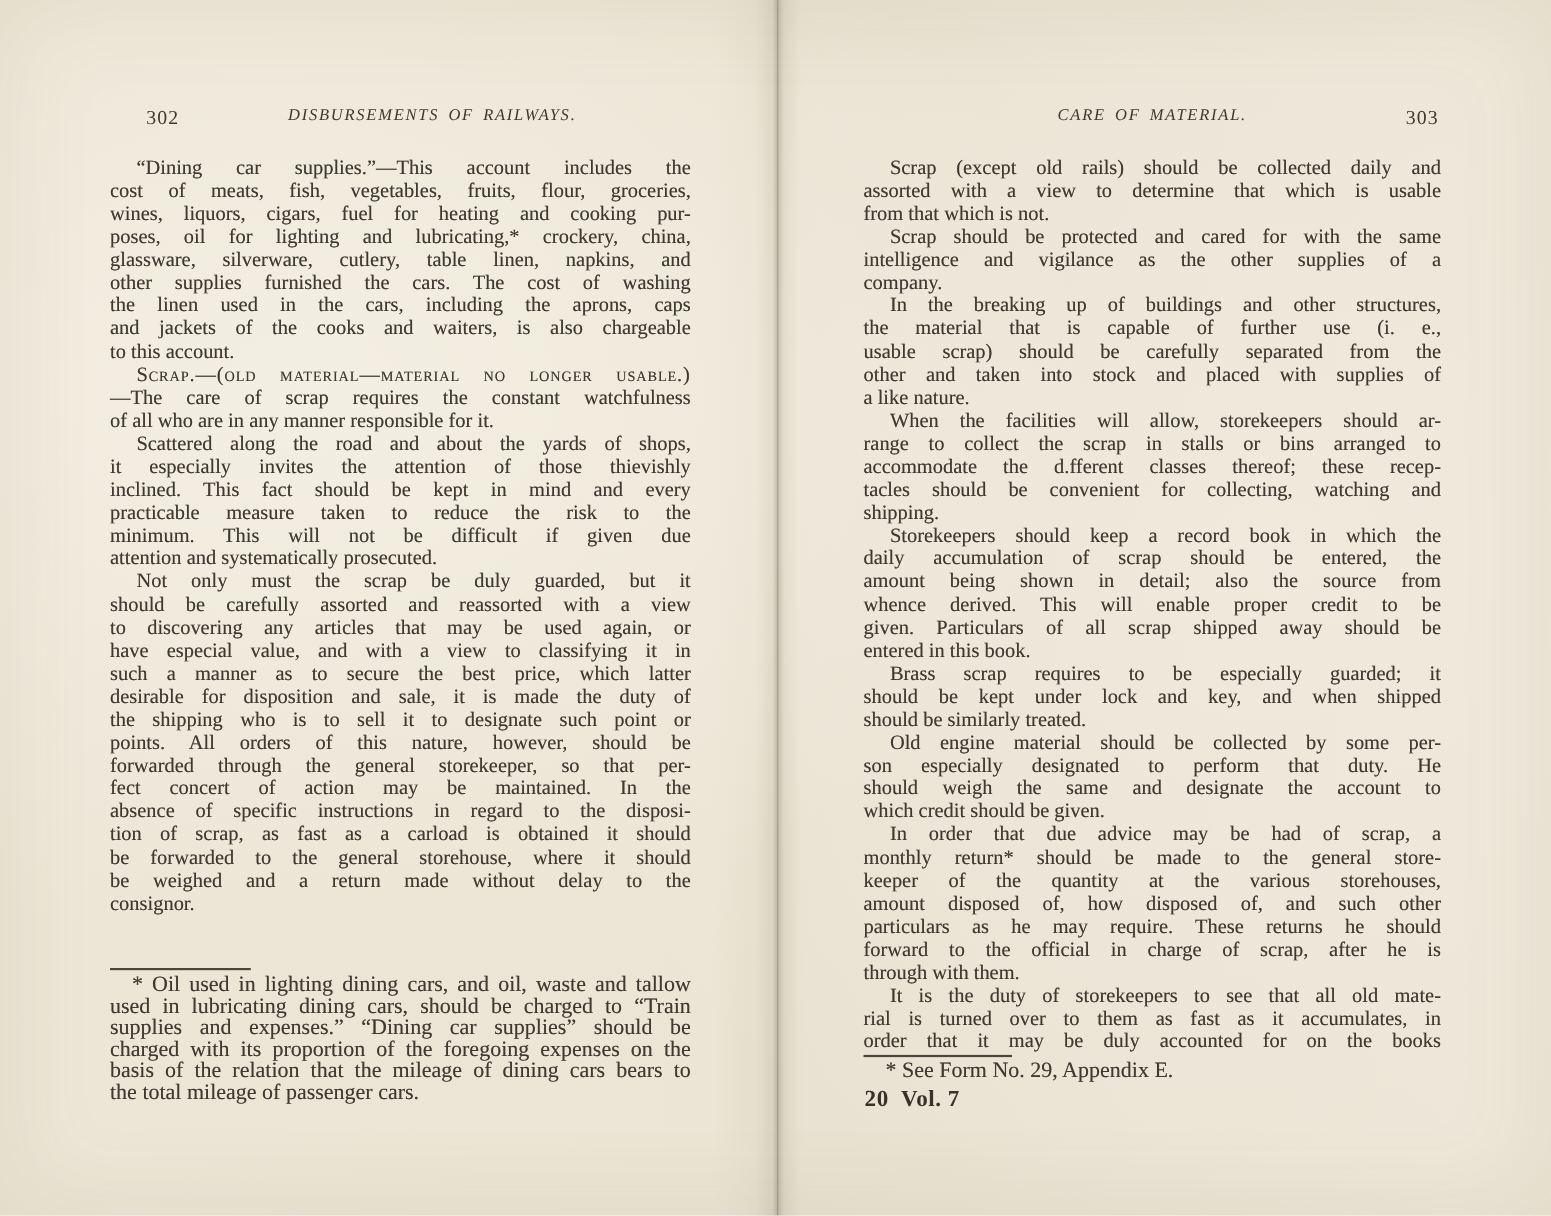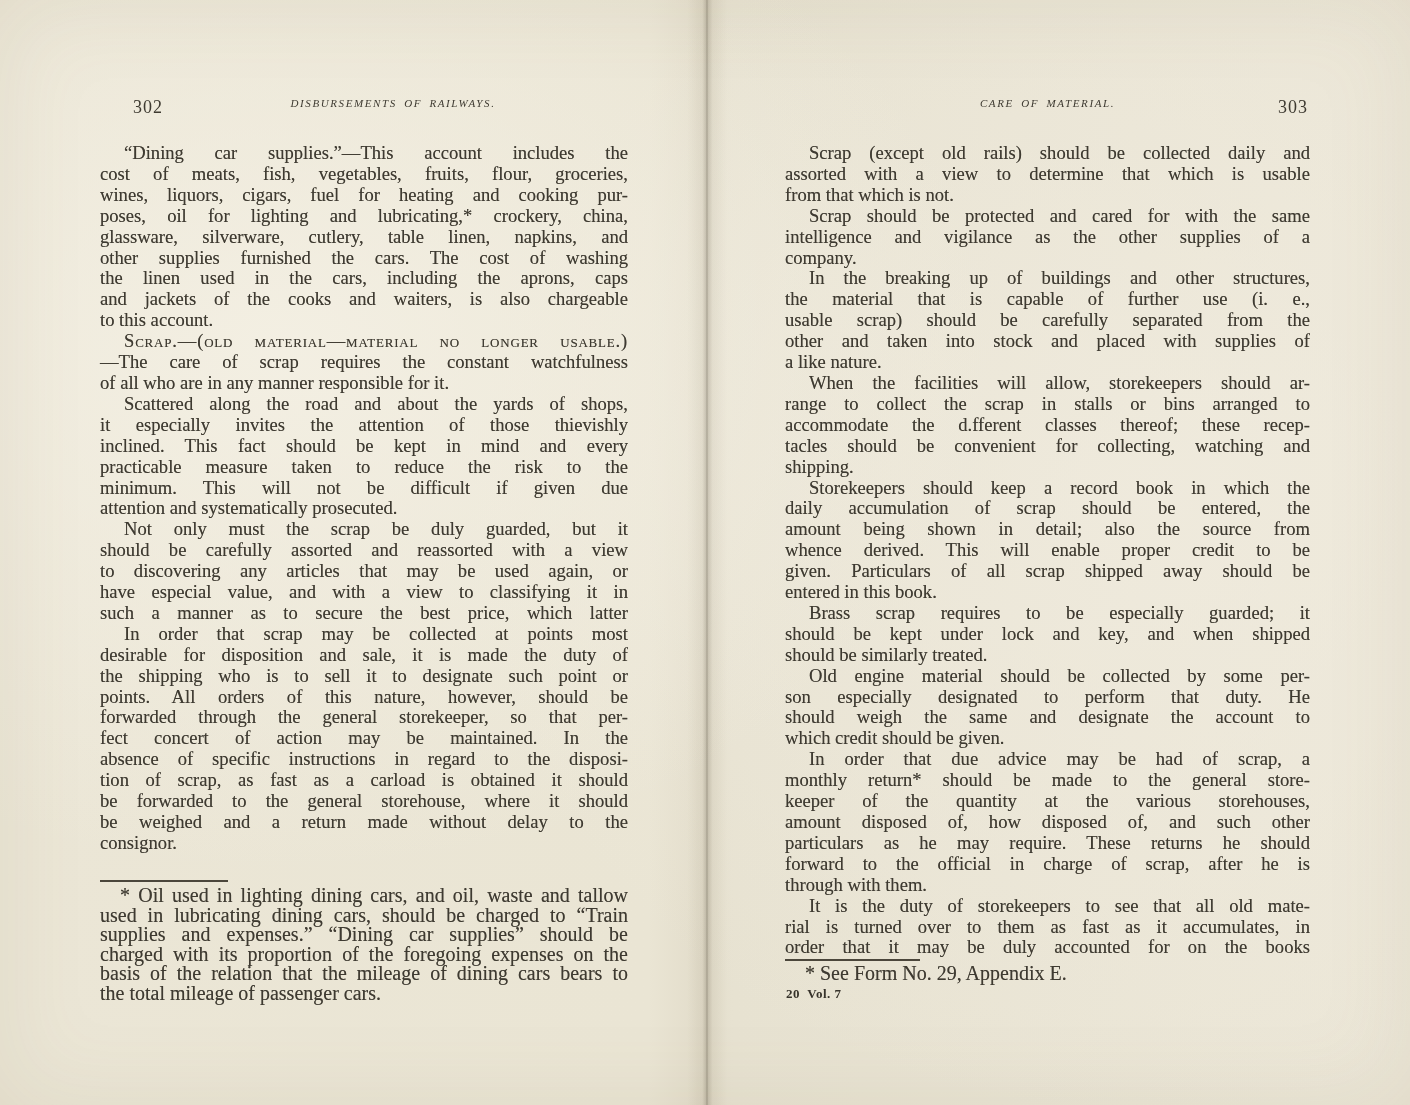--- a/index.html
+++ b/index.html
@@ -23,21 +23,21 @@
       rgba(100,88,60,0.08) 38%,
       rgba(78,68,46,0.22) 47%,
       rgba(58,50,32,0.38) 50%,
       rgba(78,68,46,0.20) 53%,
       rgba(100,88,60,0.07) 64%,
       rgba(100,88,60,0) 100%);
   }
   .pagehead { position: absolute; top: 97px; height: 26px; }
   .pagehead .runtitle {
     display: block; text-align: center;
-    font-style: italic; font-size: 11px; letter-spacing: 1.6px;
+    font-style: italic; font-size: 15px; letter-spacing: 1.6px;
     word-spacing: 3px;
   }
   .pagehead .pagenum {
     position: absolute; top: 0; font-size: 18px; letter-spacing: 1px;
   }
   .head-left  { left: 100px; width: 528px; margin-left: 29px; }
   .head-left .pagenum { left: 4px; }
   .head-right { left: 785px; width: 525px; }
   .head-right .pagenum { right: 2px; }
 
@@ -57,21 +57,21 @@
 
   .footnote { position: absolute; font-size: 20px; line-height: 19.6px;
               text-shadow: 0 0 0.4px rgba(62,58,49,0.5); }
   .fn-left  { left: 100px; top: 886px; width: 528px; }
   .fn-right { left: 785px; top: 964px; width: 525px; }
   .fn-line { text-align: justify; text-align-last: justify; }
   .fn-line.first { text-indent: 20px; }
   .fn-line.last  { text-align-last: left; }
 
   .signature { position: absolute; left: 786px; top: 986px;
-               font-weight: bold; font-size: 13px; letter-spacing: 0.5px;
+               font-weight: bold; font-size: 21px; letter-spacing: 0.5px;
                white-space: pre; color: #37332b; text-align: right; }
 </style>
 </head>
 <body>
 
 <div class="spread">
   <div class="gutter"></div>
 
   <header class="pagehead head-left">
     <span class="pagenum">302</span>
@@ -103,21 +103,20 @@
         <div class="line last">attention and systematically prosecuted.</div>
       </div>
       <div class="para">
         <div class="line first">Not only must the scrap be duly guarded, but it</div>
         <div class="line">should be carefully assorted and reassorted with a view</div>
         <div class="line">to discovering any articles that may be used again, or</div>
         <div class="line">have especial value, and with a view to classifying it in</div>
         <div class="line">such a manner as to secure the best price, which latter</div>
       </div>
       <div class="para">
-        <div class="line first">In order that scrap may be collected at points most</div>
         <div class="line">desirable for disposition and sale, it is made the duty of</div>
         <div class="line">the shipping who is to sell it to designate such point or</div>
         <div class="line">points.  All orders of this nature, however, should be</div>
         <div class="line">forwarded through the general storekeeper, so that per-</div>
         <div class="line">fect concert of action may be maintained.  In the</div>
         <div class="line">absence of specific instructions in regard to the disposi-</div>
         <div class="line">tion of scrap, as fast as a carload is obtained it should</div>
         <div class="line">be forwarded to the general storehouse, where it should</div>
         <div class="line">be weighed and a return made without delay to the</div>
         <div class="line last">consignor.</div>

